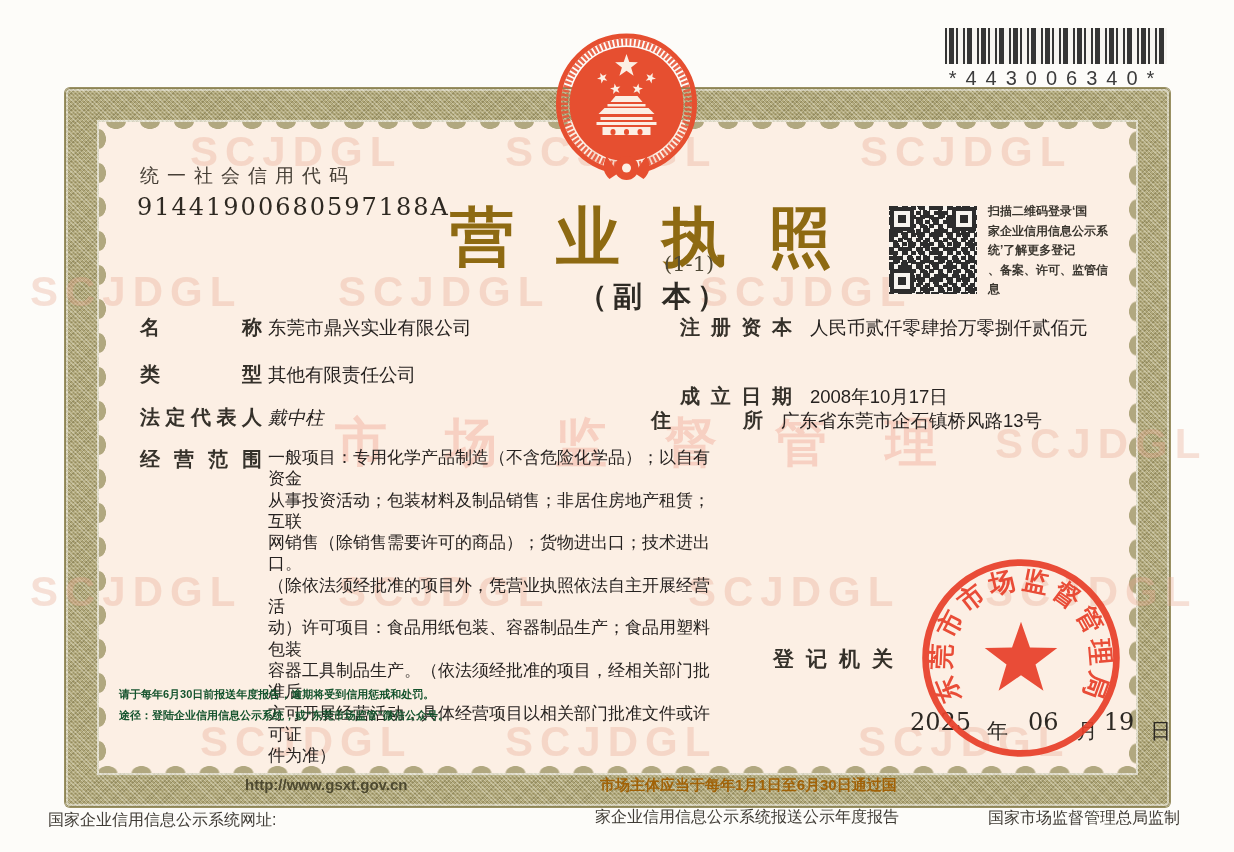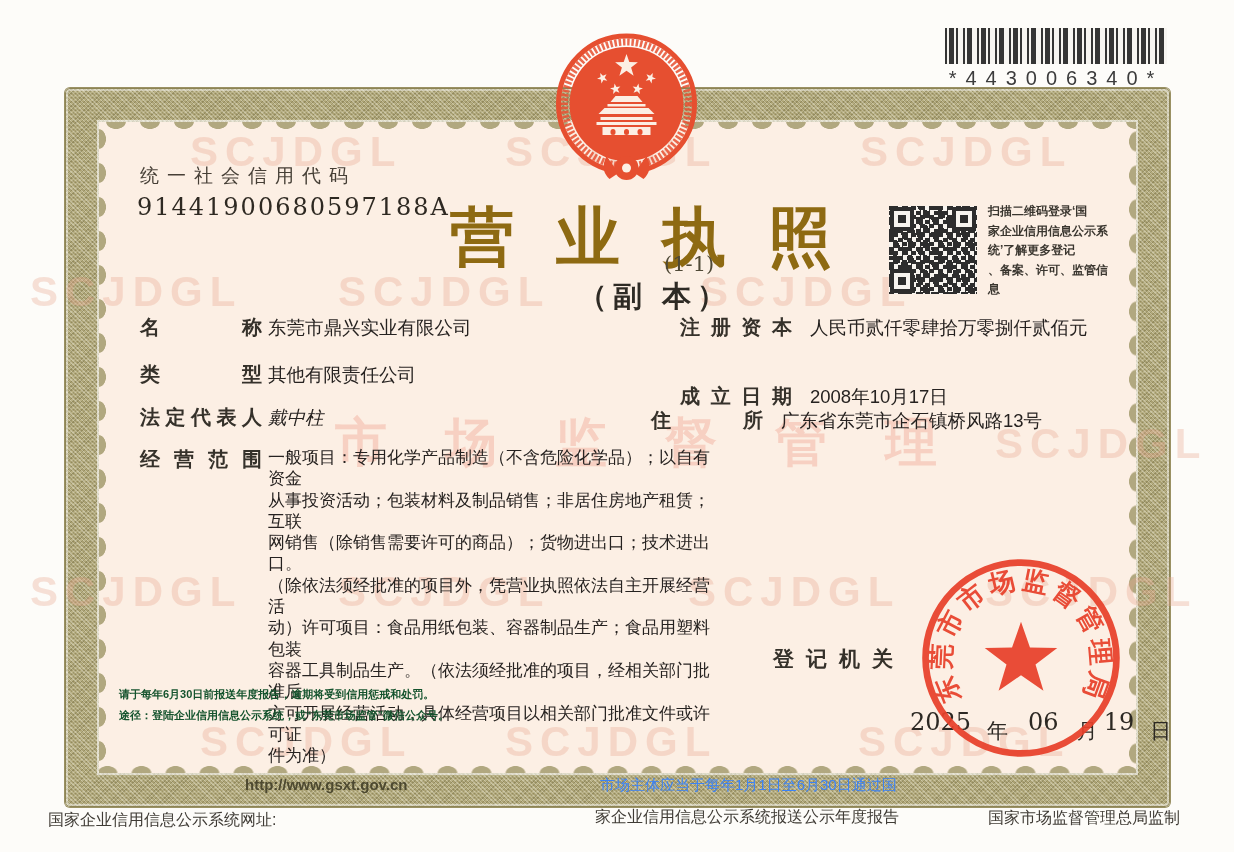--- a/index.html
+++ b/index.html
@@ -74,21 +74,21 @@
   
   .reg-label{left:773px;top:645px;font-size:21px;font-weight:600;letter-spacing:12px;color:#35312a;z-index:4;}
   .date-row{left:910px;top:708px;z-index:4;font-size:24px;color:#2c2823;font-family:"DejaVu Serif",serif;}
   .dunit{position:relative;top:8px;font-size:21px;font-family:"Liberation Sans",sans-serif;}
   .m16{margin-right:16px;} .m20{margin-right:20px;} .m18{margin-right:18px;} .m6{margin-right:6px;}
   .seal{left:916px;top:553px;width:210px;height:210px;z-index:6;opacity:.93;}
 
   
   .notice{left:119px;top:684px;font-size:11px;font-weight:bold;line-height:21px;color:#14532d;z-index:4;}
   .band-url{left:245px;top:776px;font-size:15px;font-weight:bold;color:#4d4930;z-index:4;}
-  .band-reminder{left:600px;top:776px;font-size:15px;font-weight:400;color:#3b82f6;z-index:4;}
+  .band-reminder{left:600px;top:776px;font-size:15px;font-weight:700;color:#a16207;z-index:4;}
   .footer-left{left:48px;top:810px;font-size:16px;color:#3f3b35;z-index:4;}
   .footer-center{left:595px;top:807px;font-size:16px;color:#3f3b35;z-index:4;}
   .footer-right{left:988px;top:808px;font-size:16px;color:#3f3b35;z-index:4;}
 
   .emblem{left:549px;top:26px;width:155px;height:172px;z-index:5;}
 </style>
 </head>
 <body>
 
 <div class="page">

